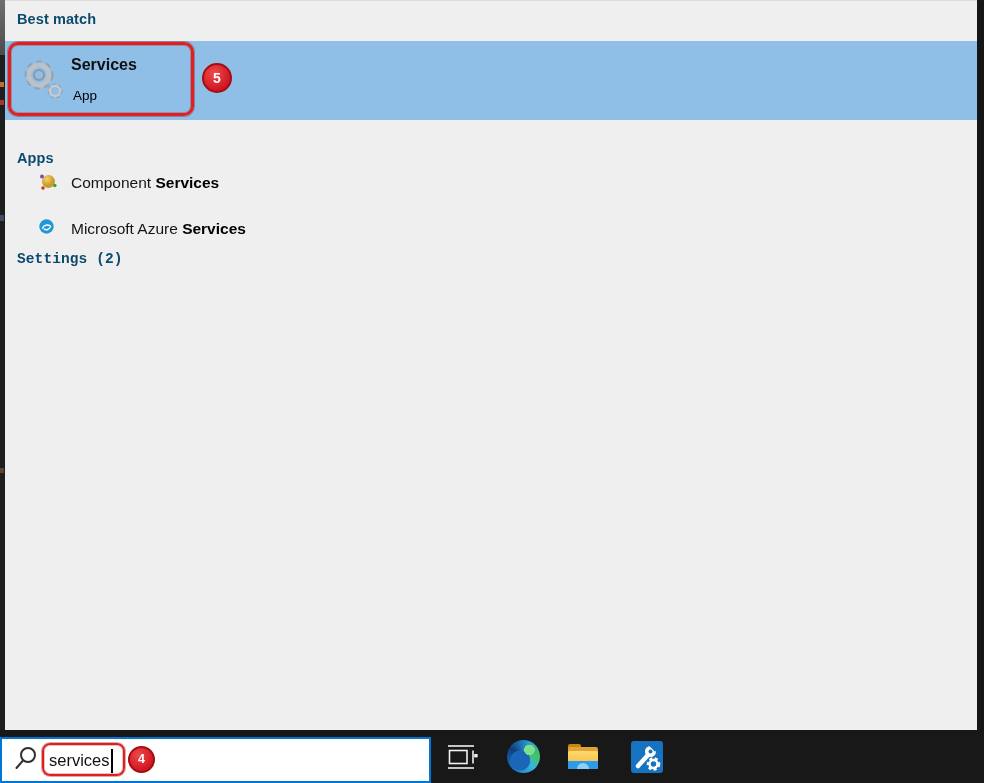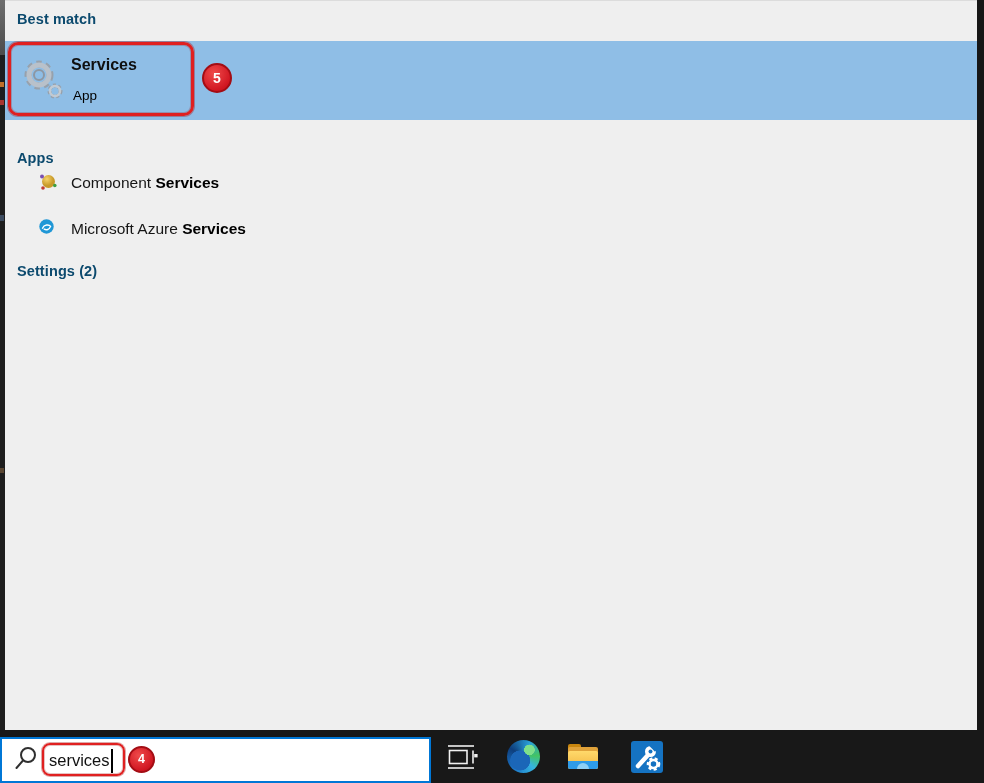--- a/index.html
+++ b/index.html
@@ -33,21 +33,21 @@
     border-top:1px solid #dcdcdc;
     box-sizing:border-box;
   }
   .section-header{
     position:absolute;left:12px;
     font-size:14.5px;font-weight:700;color:#0c4a6e;
     letter-spacing:.1px;
   }
   .hdr-best{top:10px;}
   .hdr-apps{top:149px;}
-  .hdr-settings{top:262px;}
+  .hdr-settings{top:250px;font-family:Liberation Mono, monospace;}
 
   .best-match-row{
     position:absolute;left:0;top:40px;width:972px;height:79px;
     background:#8fbee6;
     cursor:default;
   }
   .bm-title{
     position:absolute;left:66px;top:15px;
     font-size:16px;font-weight:700;color:#0f0f0f;
   }

